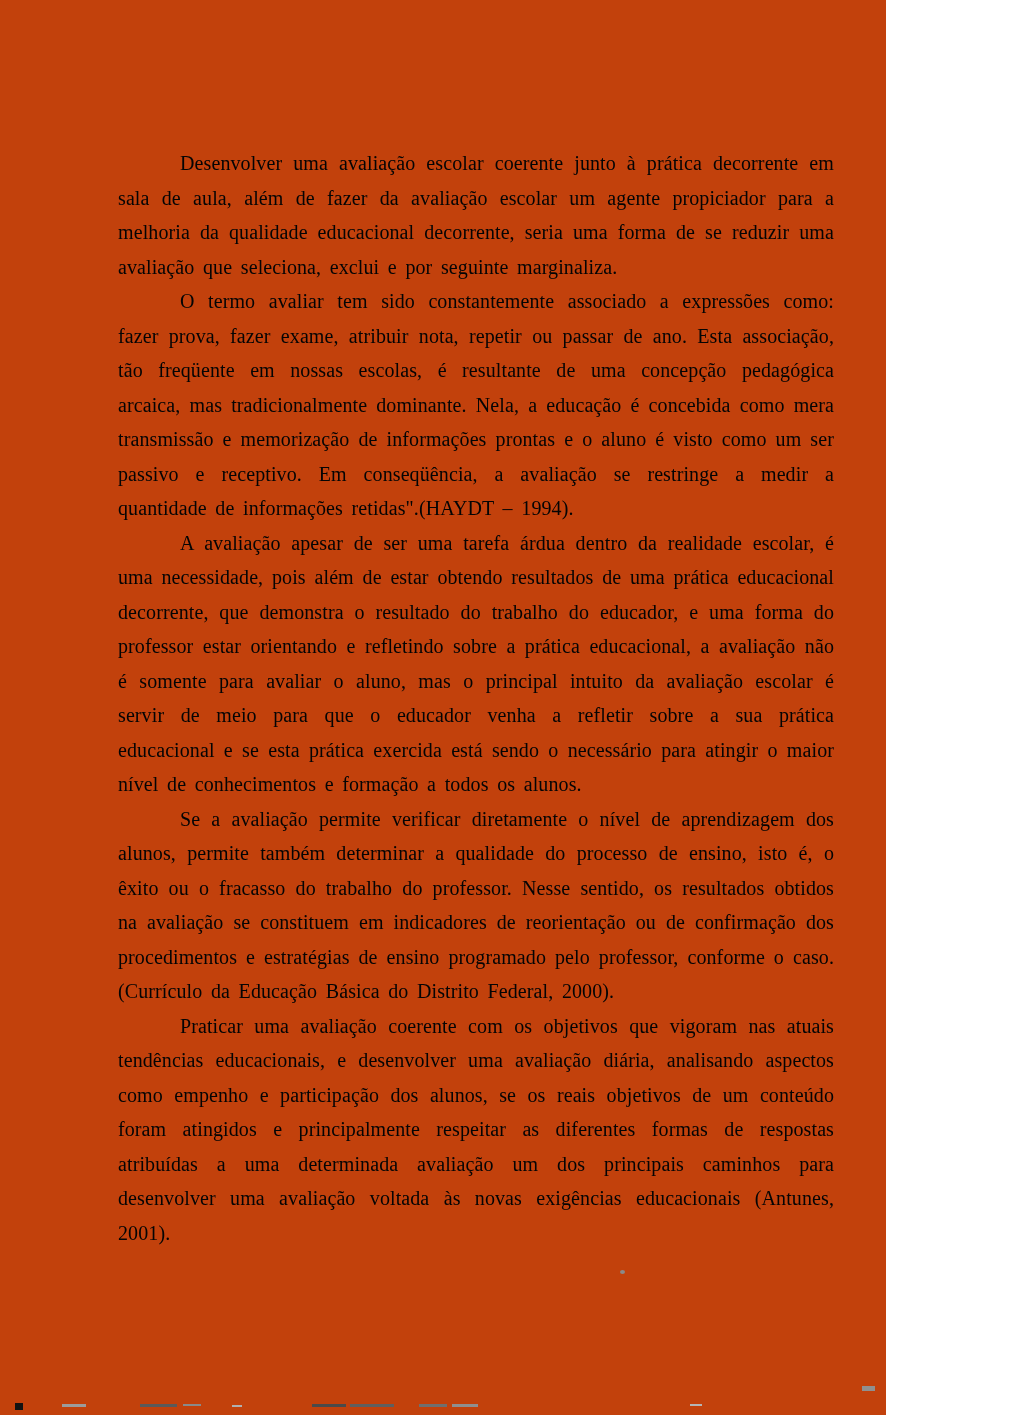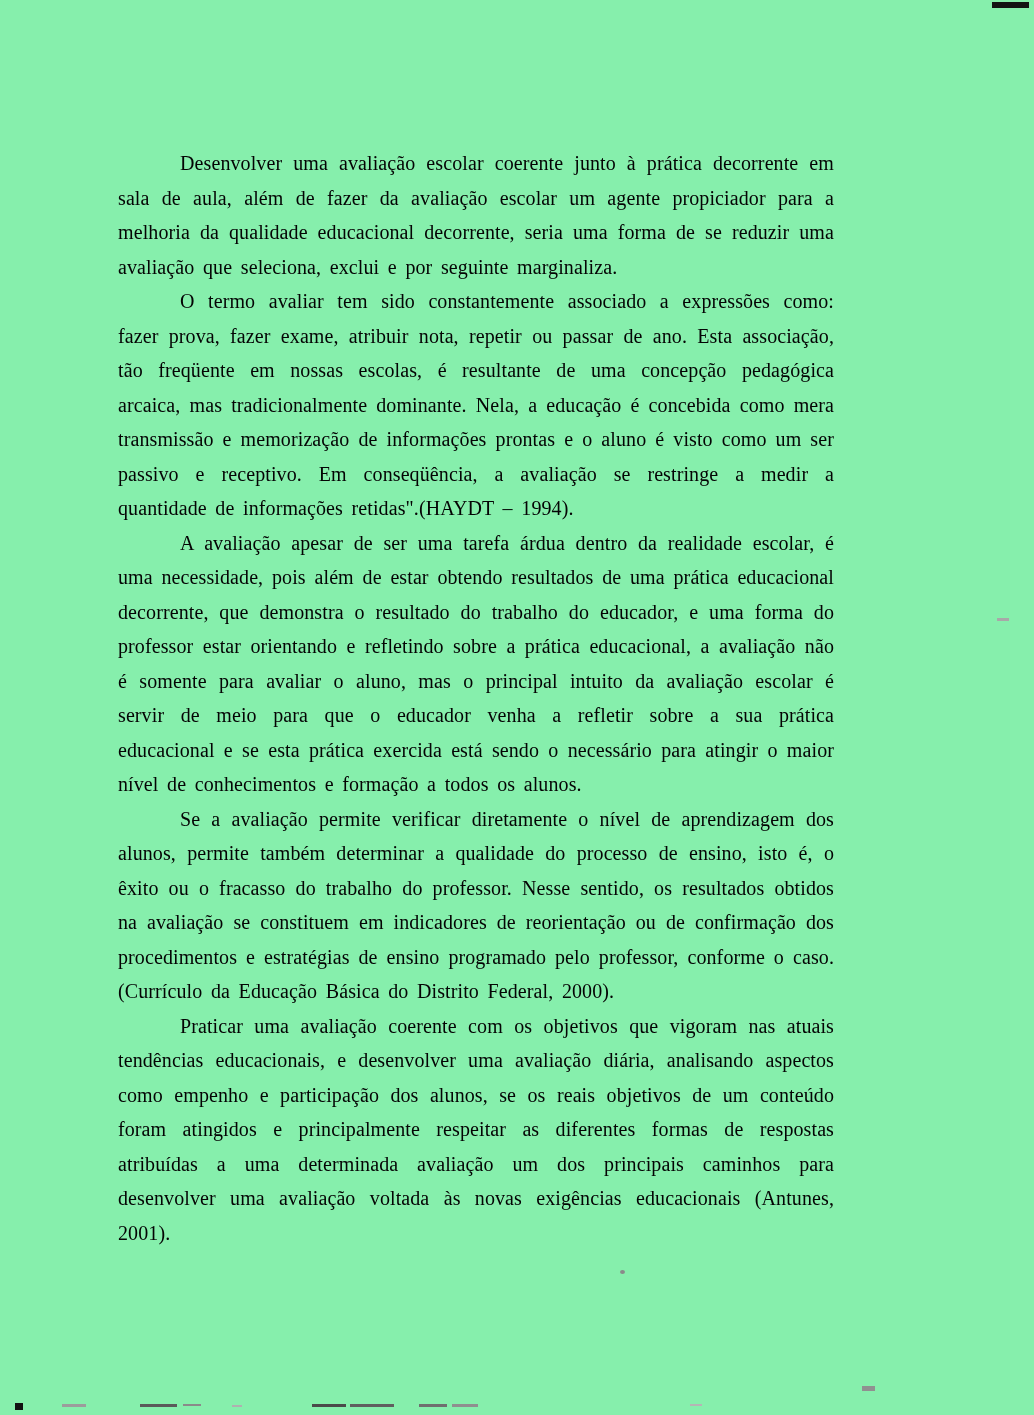--- a/index.html
+++ b/index.html
@@ -2,23 +2,23 @@
 <html lang="pt-BR"><head>
 <meta charset="utf-8">
 <style>
   html, body {
     margin: 0;
     padding: 0;
     background: #ffffff;
   }
   .page {
     position: relative;
-    width: 1034px;
+    width: 886px;
     height: 1415px;
-    background: #86efac;
+    background: #c2410c;
     overflow: hidden;
     font-family: "Liberation Serif", serif;
   }
   .textblock {
     position: absolute;
     left: 118px;
     top: 146px;
     width: 716px;
     color: #1d1d1d;
     font-size: 20px;

